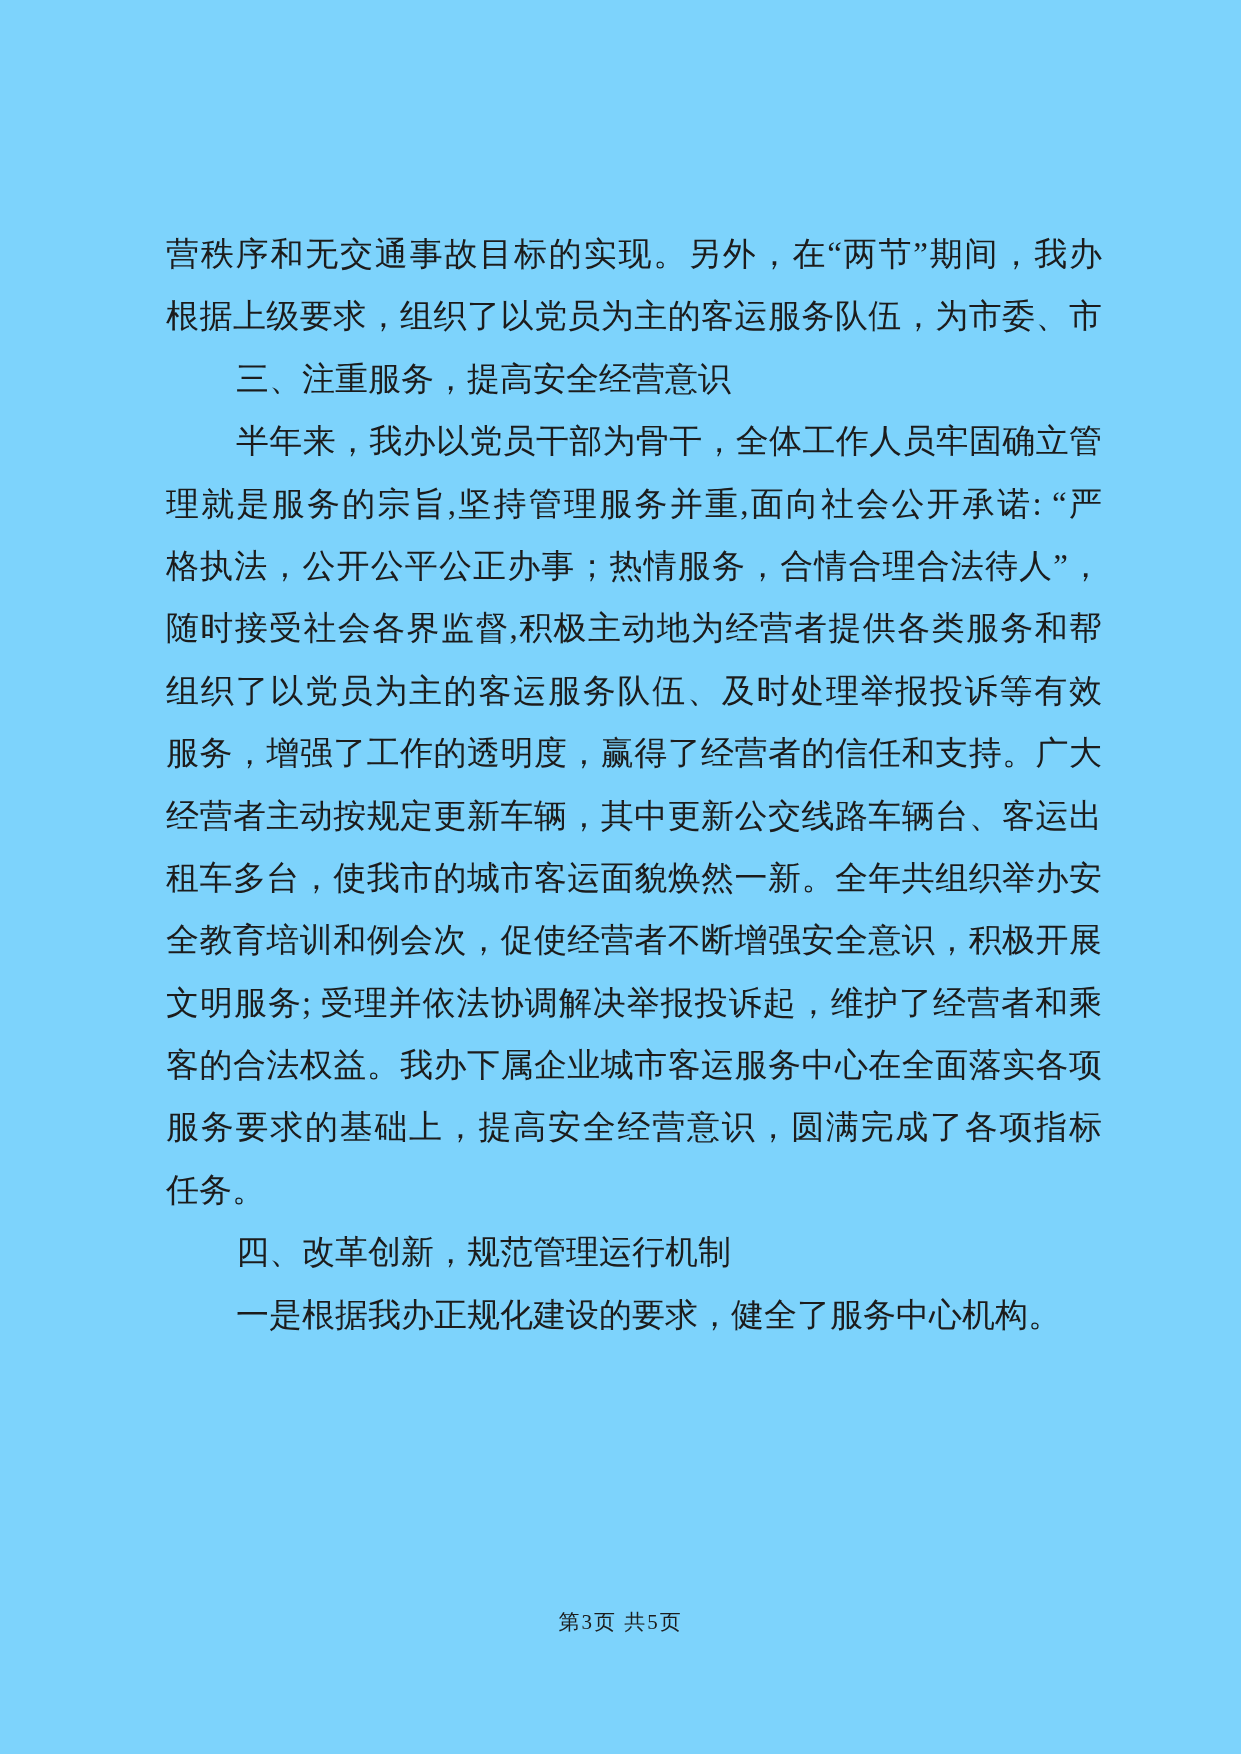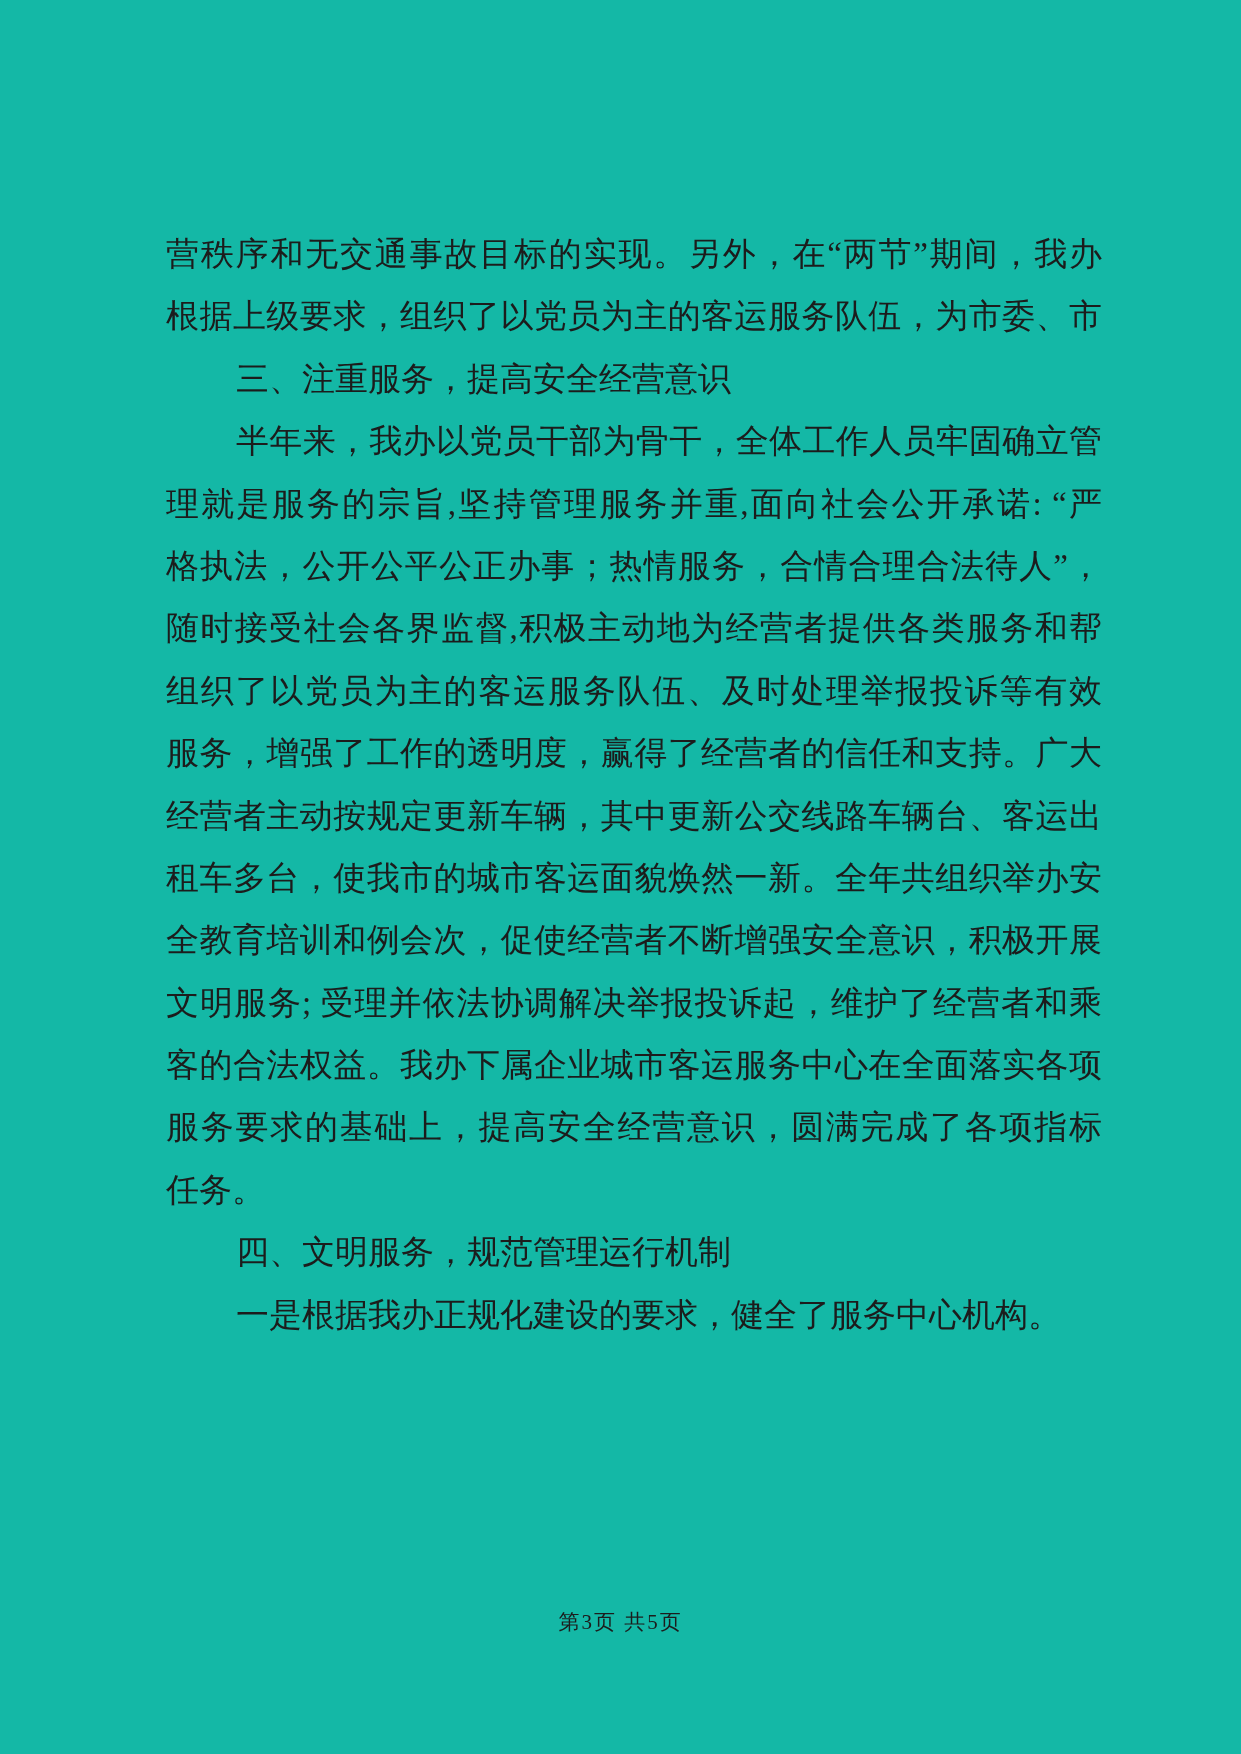--- a/index.html
+++ b/index.html
@@ -4,21 +4,21 @@
 <style>
   html, body {
     margin: 0;
     padding: 0;
     background: #ffffff;
   }
   .page {
     position: relative;
     width: 1241px;
     height: 1754px;
-    background: #14b8a6;
+    background: #7dd3fc;
     overflow: hidden;
     font-family: "Liberation Serif", "DejaVu Serif", serif;
   }
   .content {
     position: absolute;
     left: 166px;
     top: 223px;
     width: 936px;
   }
   .line {
@@ -71,21 +71,21 @@
     <div class="line j">组织了以党员为主的客运服务队伍、及时处理举报投诉等有效</div>
     <div class="line j">服务，增强了工作的透明度，赢得了经营者的信任和支持。广大</div>
     <div class="line j">经营者主动按规定更新车辆，其中更新公交线路车辆台、客运出</div>
     <div class="line j">租车多台，使我市的城市客运面貌焕然一新。全年共组织举办安</div>
     <div class="line j">全教育培训和例会次，促使经营者不断增强安全意识，积极开展</div>
     <div class="line j">文明服务; 受理并依法协调解决举报投诉起，维护了经营者和乘</div>
     <div class="line j">客的合法权益。我办下属企业城市客运服务中心在全面落实各项</div>
     <div class="line j">服务要求的基础上，提高安全经营意识，圆满完成了各项指标</div>
     <div class="line">任务。</div>
 
-    <div class="line ind">四、文明服务，规范管理运行机制</div>
+    <div class="line ind">四、改革创新，规范管理运行机制</div>
 
     <div class="line ind">一是根据我办正规化建设的要求，健全了服务中心机构。</div>
 
   </div>
 
   <div class="footer">
     <span>第3页 共5页</span>
   </div>
 </div>
 

